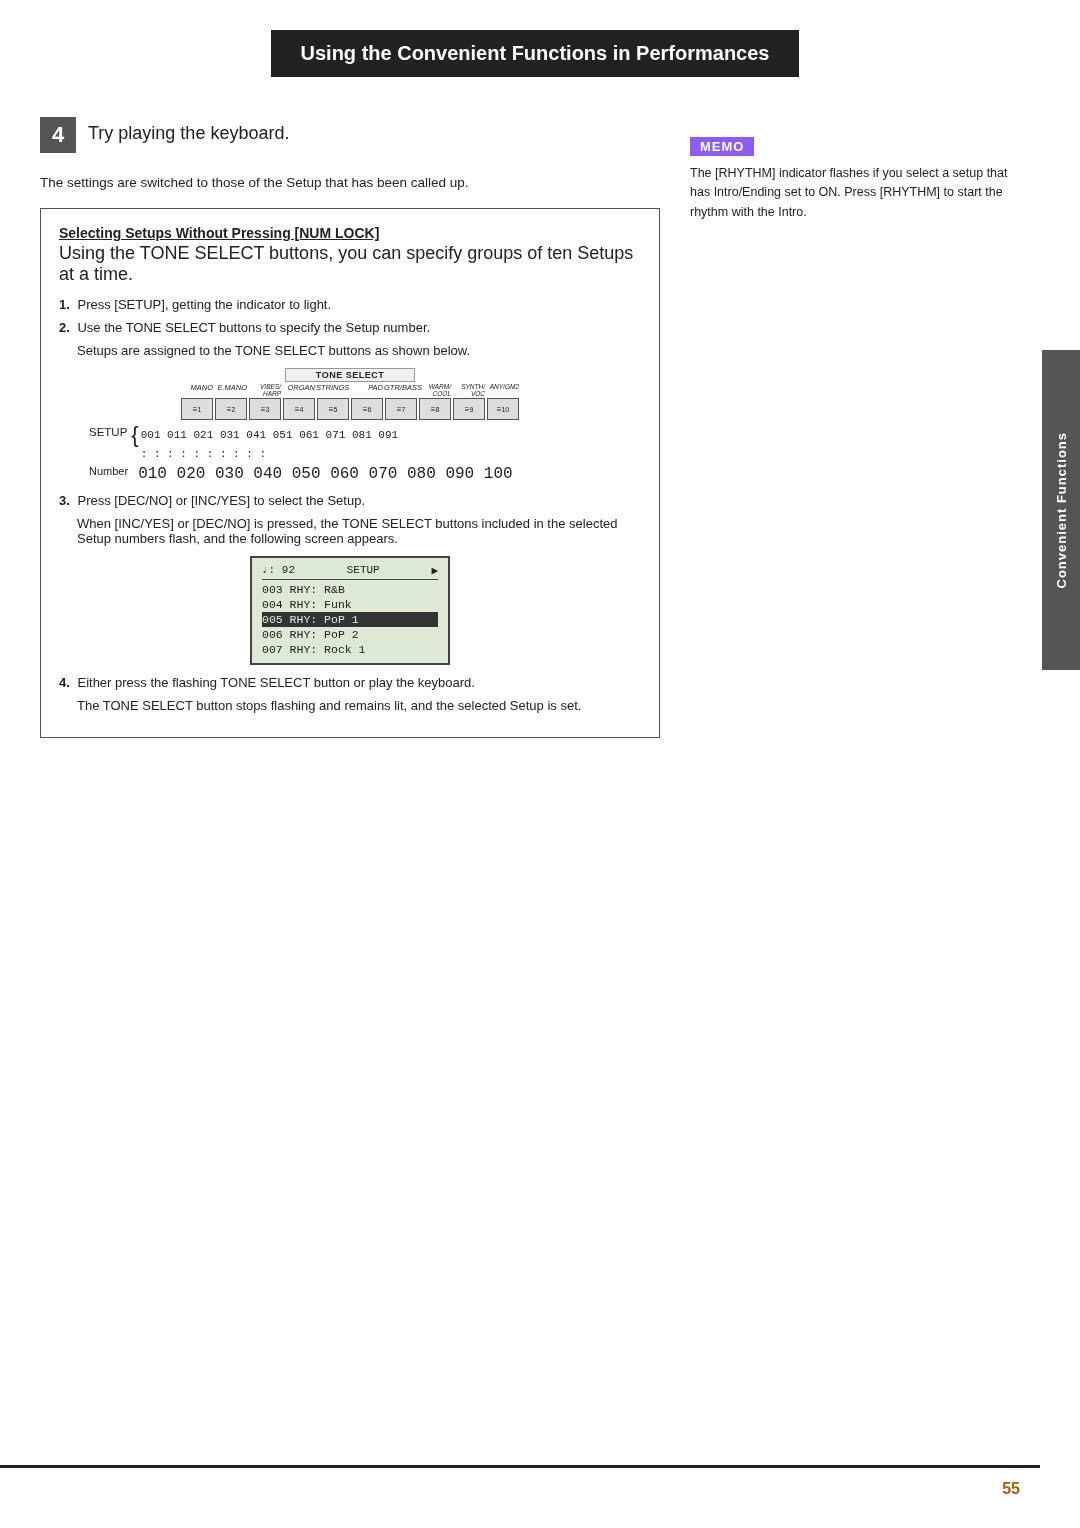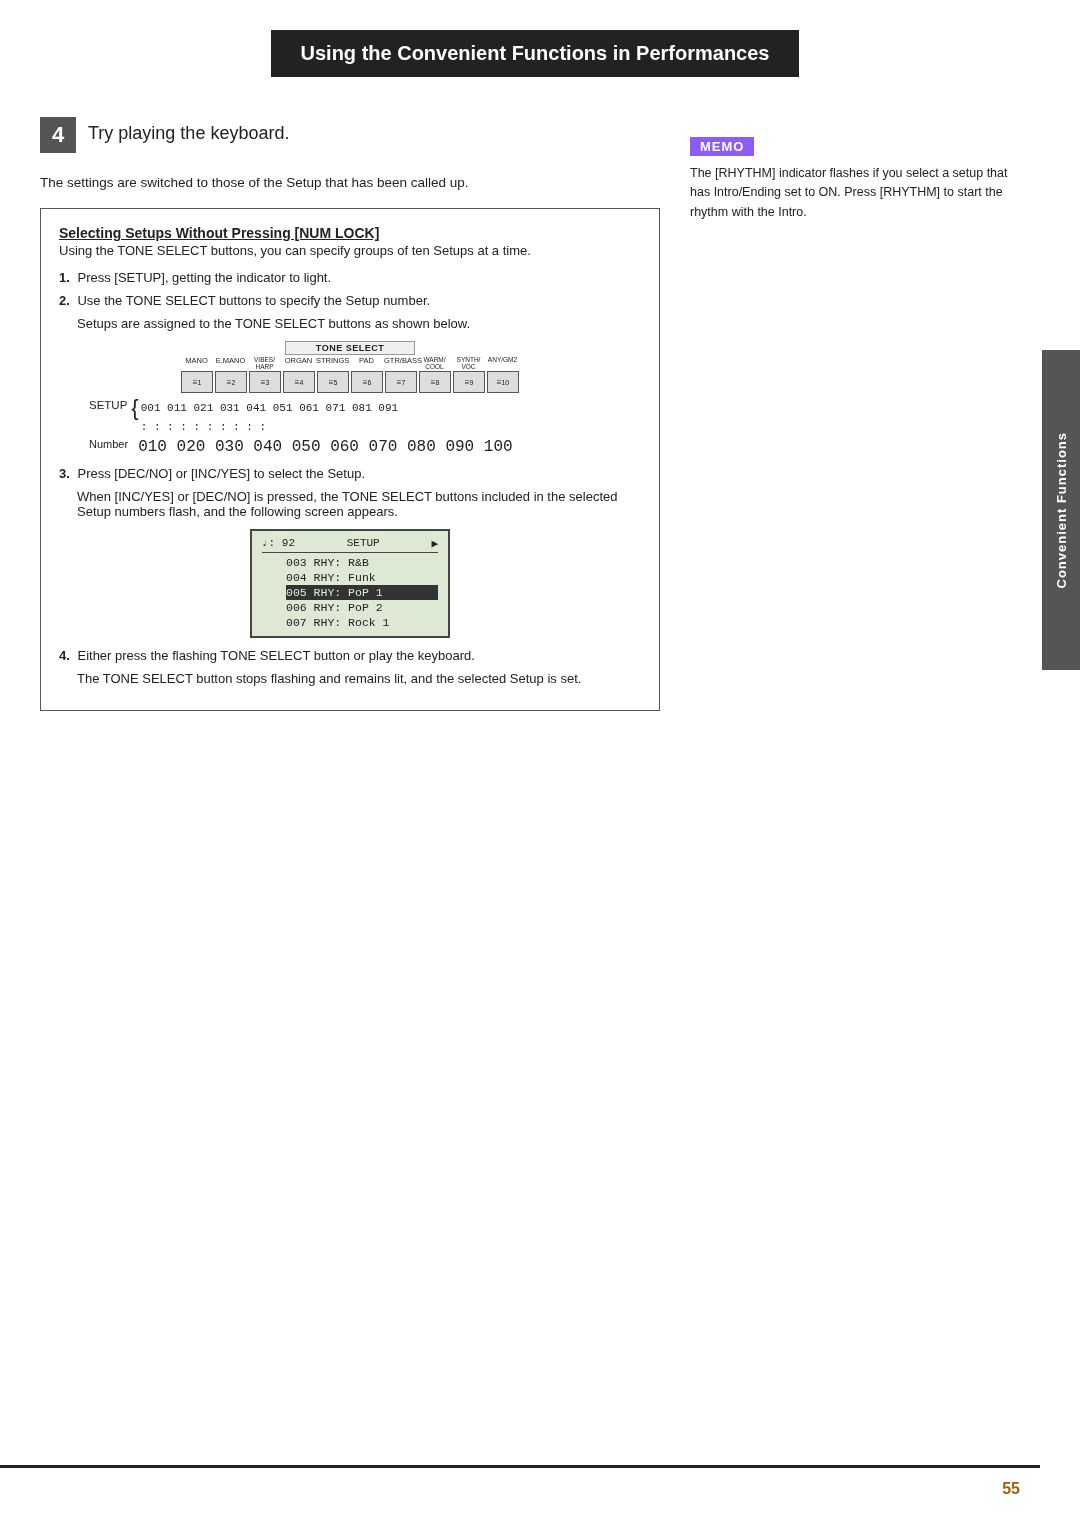--- a/index.html
+++ b/index.html
@@ -125,21 +125,21 @@
     }
 
     .inner-box-title {
       font-size: 14px;
       font-weight: bold;
       text-decoration: underline;
       margin-bottom: 2px;
     }
 
     .inner-box-intro {
-      font-size: 13px;
+      font-size: 18px;
       margin-bottom: 12px;
     }
 
     .numbered-step {
       font-size: 13px;
       margin-bottom: 8px;
       padding-left: 0;
     }
 
     .numbered-step .num {
@@ -170,21 +170,20 @@
       font-size: 11px;
       border-bottom: 1px solid #444;
       margin-bottom: 2px;
       padding-bottom: 2px;
     }
 
     .lcd-row {
       font-size: 11.5px;
       padding: 1px 0;
       font-family: 'Courier New', monospace;
-      margin-left: 24px;
     }
 
     .lcd-row.selected {
       background: #333;
       color: #dde8d5;
     }
 
     
     .memo-box {
       margin-top: 10px;
@@ -247,23 +246,24 @@
     .cats-row {
       display: flex;
       justify-content: center;
       gap: 0;
       font-size: 8px;
       margin-bottom: 1px;
     }
 
     .cat-cell {
       width: 34px;
-      text-align: center;
+      text-align: right;
       font-size: 7.5px;
       border-right: 1px solid transparent;
+      font-style: italic;
     }
 
     .btns-row {
       display: flex;
       justify-content: center;
       gap: 2px;
       margin-bottom: 2px;
     }
 
     .btn-cell {

